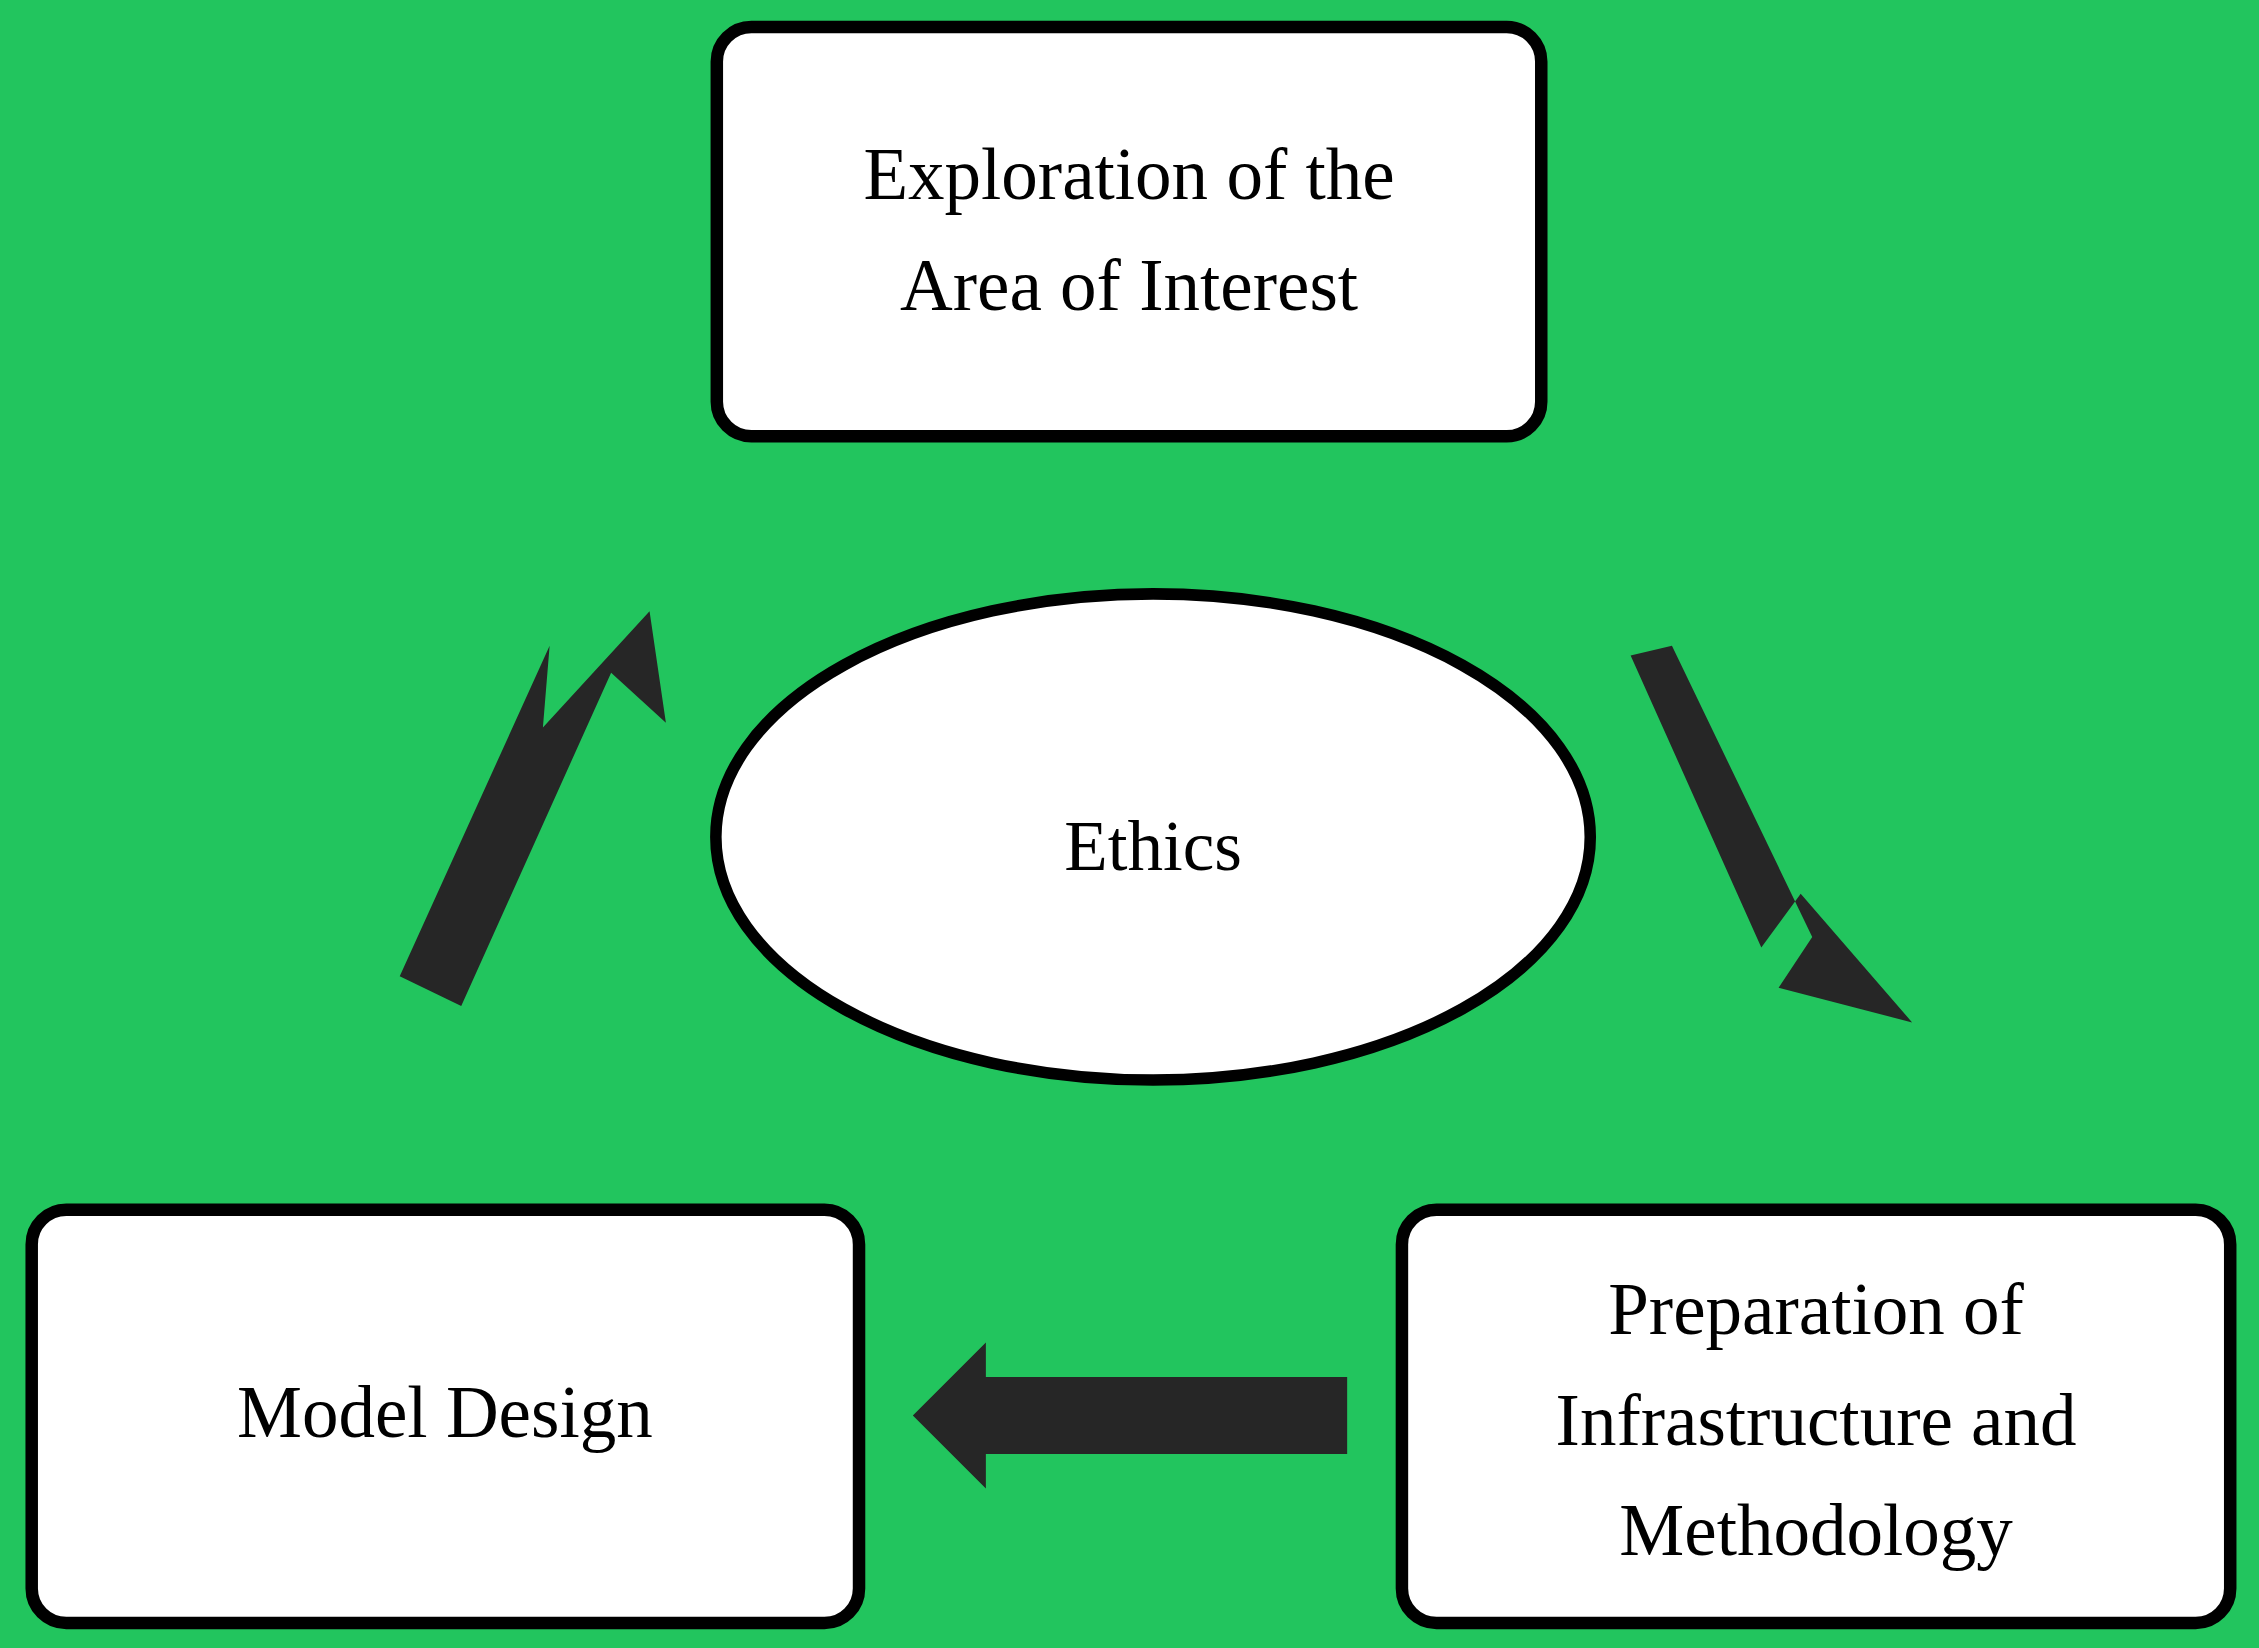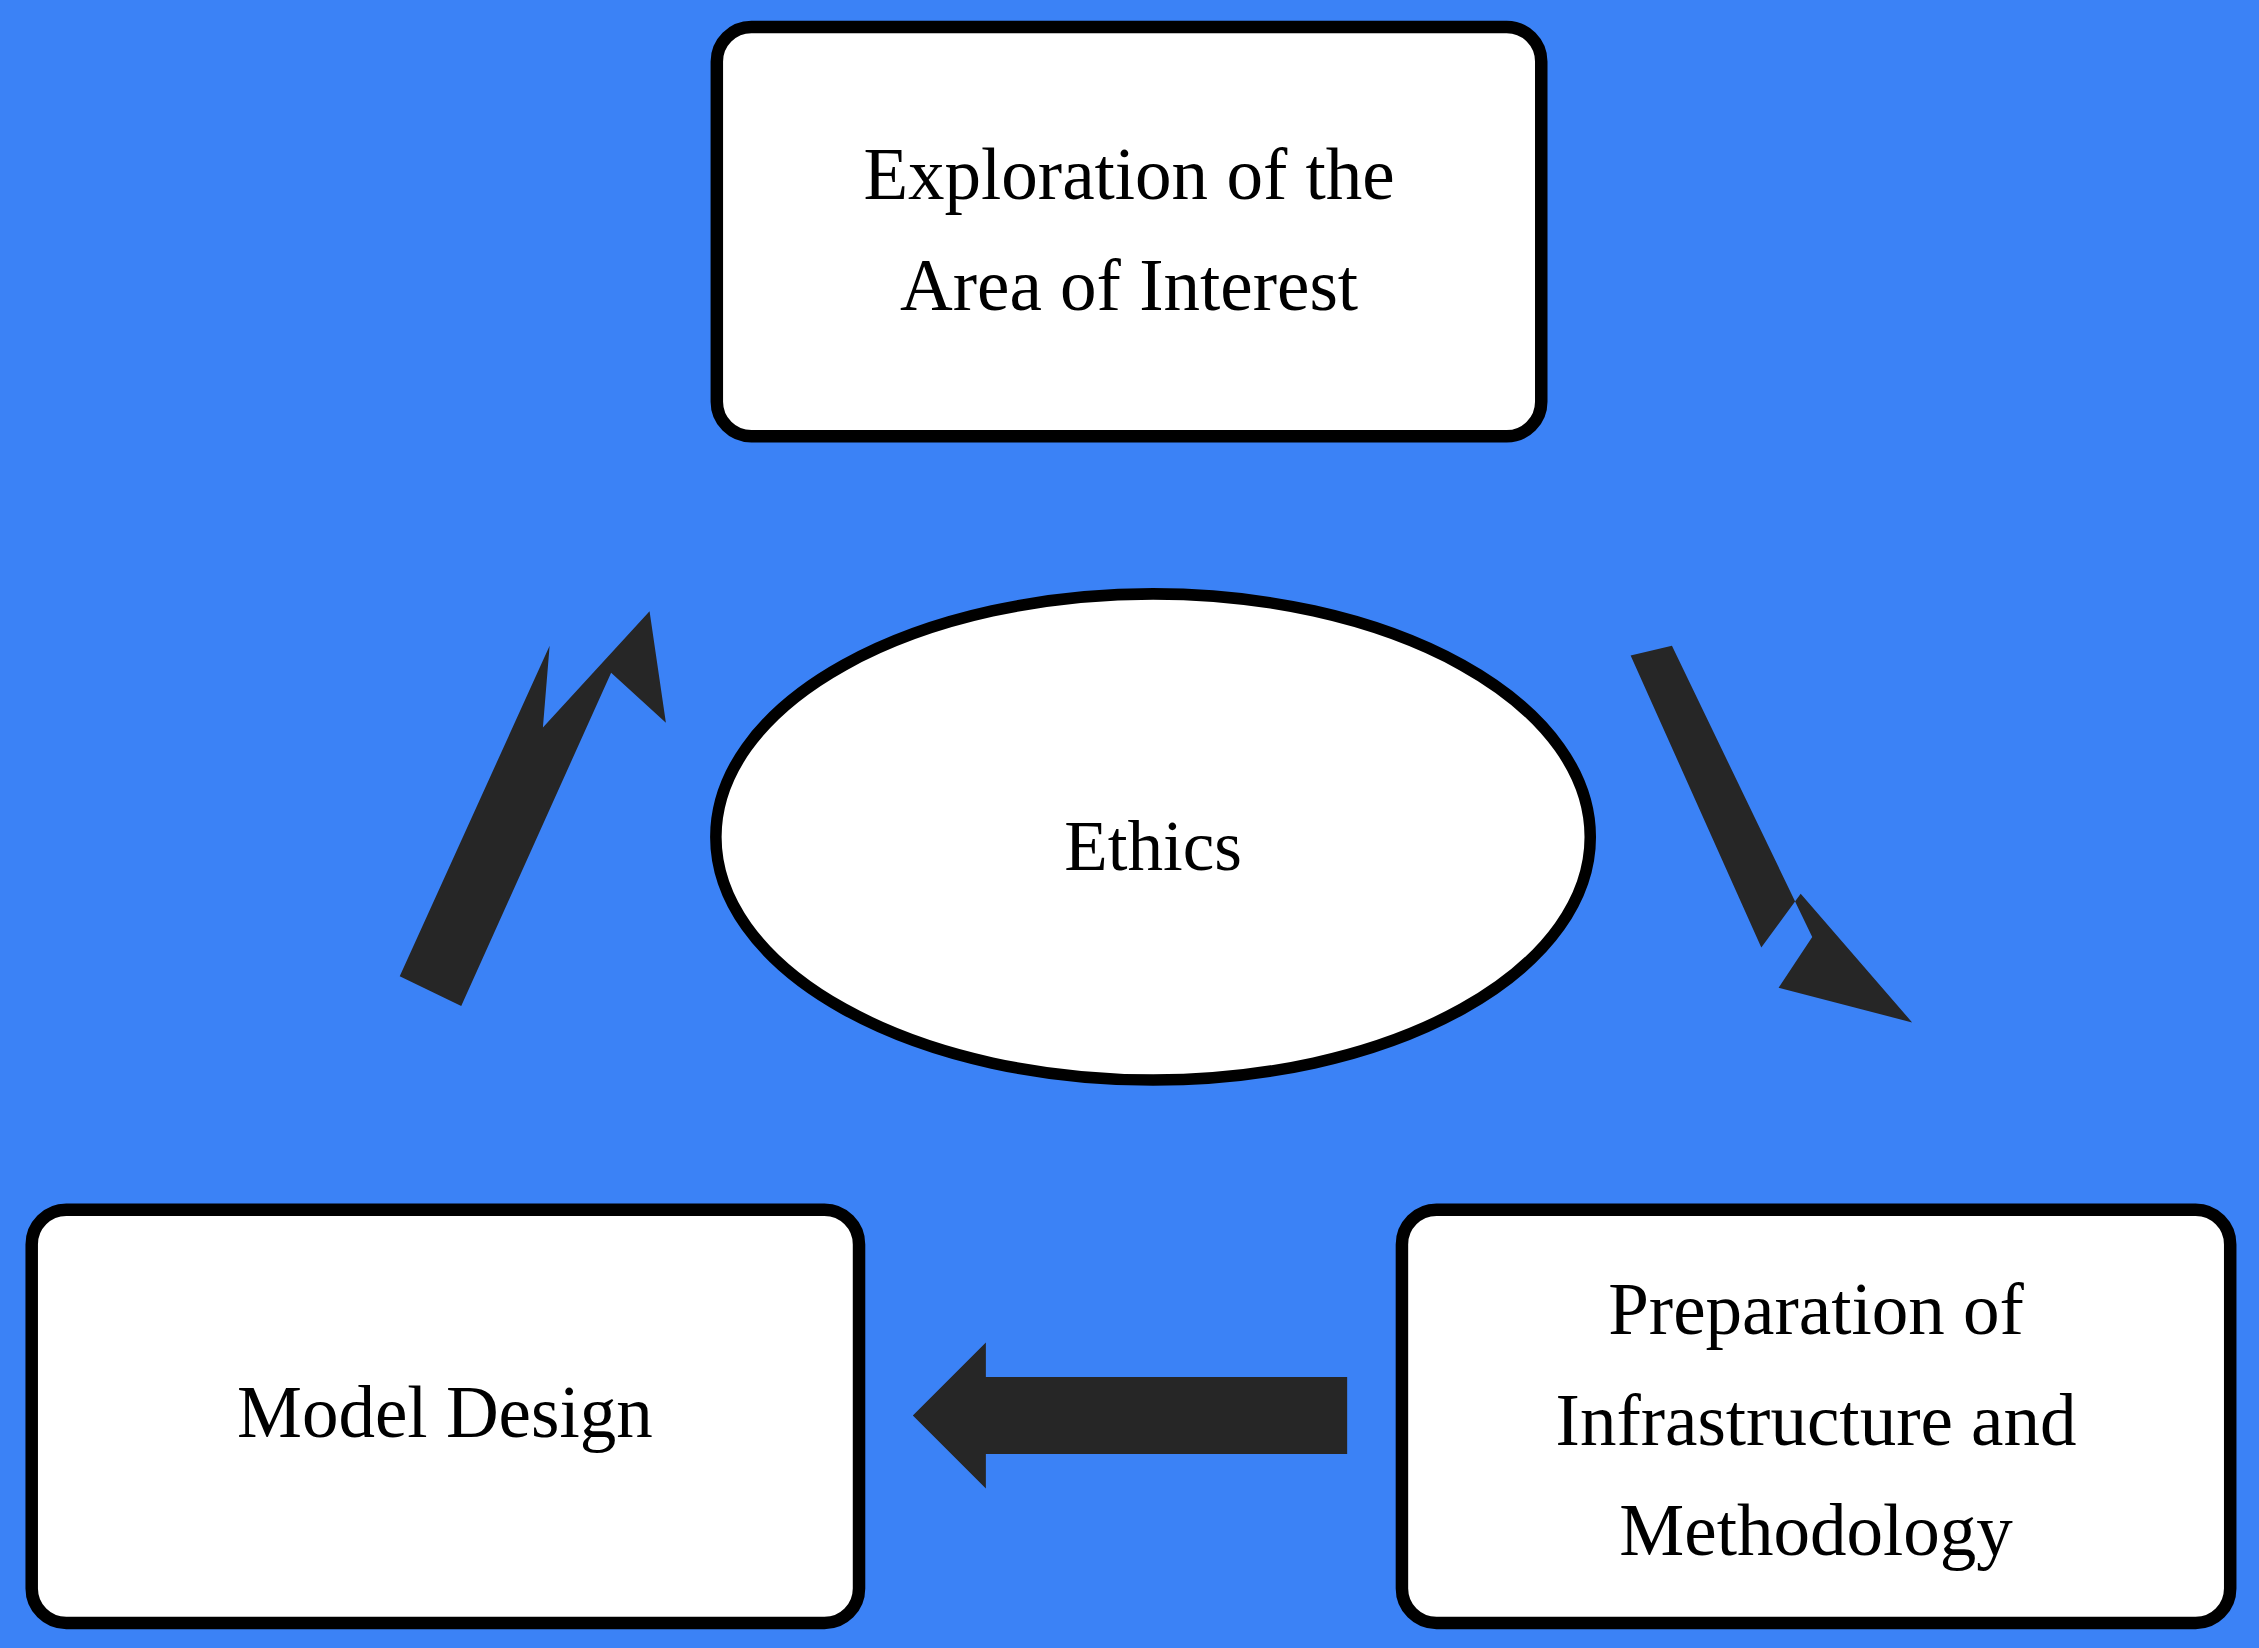--- a/index.html
+++ b/index.html
@@ -11,21 +11,21 @@
   body {
     width: 2260px;
     height: 1649px;
     overflow: hidden;
     font-family: "Liberation Serif", "DejaVu Serif", serif;
   }
   #diagram-root {
     position: relative;
     width: 2260px;
     height: 1649px;
-    background: #3b82f6;
+    background: #22c55e;
   }
   svg.diagram-canvas {
     display: block;
     width: 2260px;
     height: 1649px;
   }
   .node-shape {
     fill: #ffffff;
     stroke: #000000;
     stroke-width: 13;

